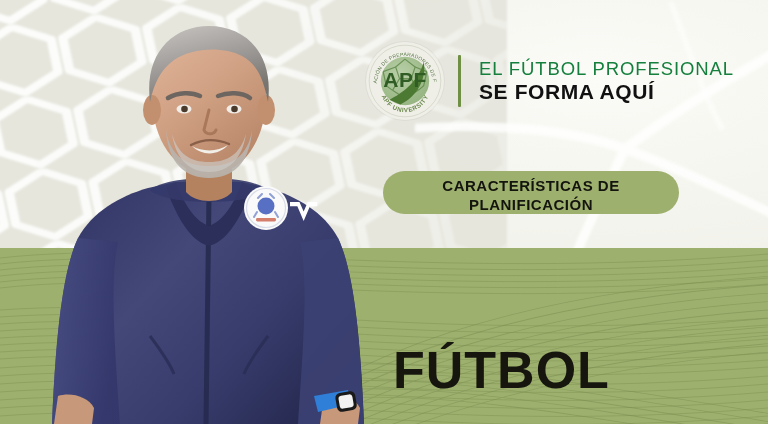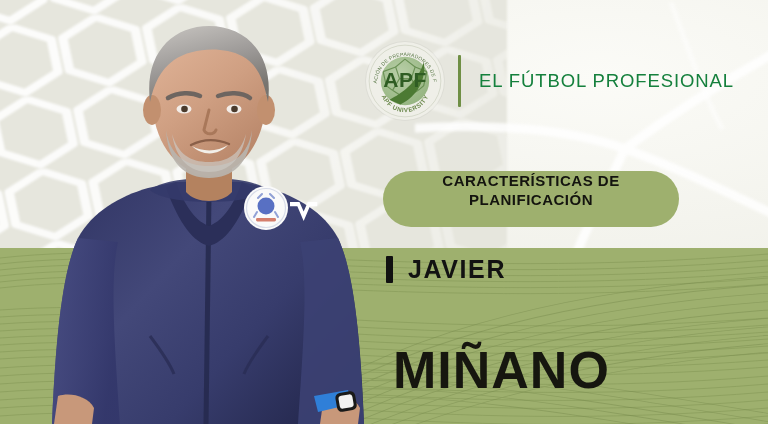--- a/index.html
+++ b/index.html
@@ -71,23 +71,23 @@
     font-size:18.5px;letter-spacing:.9px;color:#15803d;
     font-weight:400;line-height:1.18;white-space:nowrap;
   }
   .tagline-2{
     font-size:21px;letter-spacing:.6px;color:#111;
     font-weight:700;line-height:1.18;white-space:nowrap;
   }
 
   
   .topic-pill{
-    position:absolute;left:383px;top:171px;width:296px;height:56px;
+    position:absolute;left:383px;top:171px;width:296px;height:43px;
     background:#9eb06e;border-radius:29px;
-    display:flex;align-items:flex-start;justify-content:center;
+    display:flex;align-items:flex-end;justify-content:center;
     text-align:center;
   }
   .topic-pill-label{
     font-size:15px;font-weight:700;color:#14140f;letter-spacing:.5px;
     line-height:1.28;text-transform:uppercase;
   }
 
   
   .speaker{
     position:absolute;left:386px;top:256px;
@@ -344,29 +344,29 @@
         </text>
 
         <circle cx="50" cy="50" r="46" fill="none" stroke="#cfd3c4" stroke-width="1"></circle>
       </svg>
     </div>
 
     <div class="lockup-divider"></div>
 
     <div class="lockup-text">
       <div class="tagline-1">EL FÚTBOL PROFESIONAL</div>
+      <div class="tagline-2">SE FORMA AQUÍ</div>
     </div>
   </div>
 
   <div class="topic-pill">
     <div class="topic-pill-label">CARACTERÍSTICAS DE PLANIFICACIÓN</div>
   </div>
 
   <div class="speaker">
     <div class="speaker-rule"></div>
     <div class="speaker-names">
-      <div class="speaker-first">JAVIER</div>
-    </div>
-  </div>
-
-  <div class="format-word">MIÑANO</div>
+    </div>
+  </div>
+
+  <div class="format-word">FÚTBOL</div>
 
 </div>
 
 </body></html>

